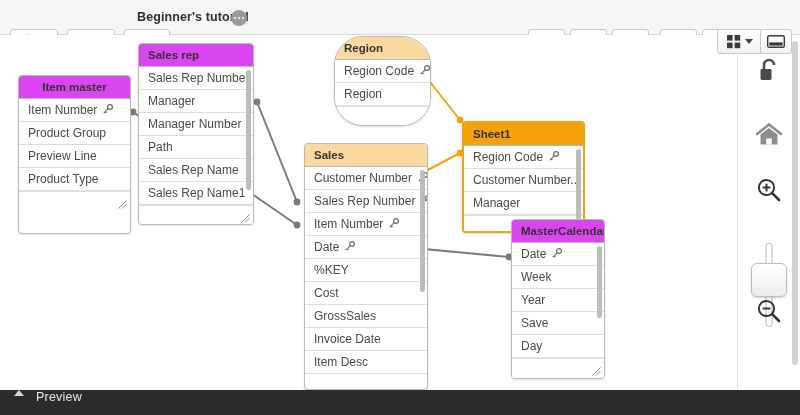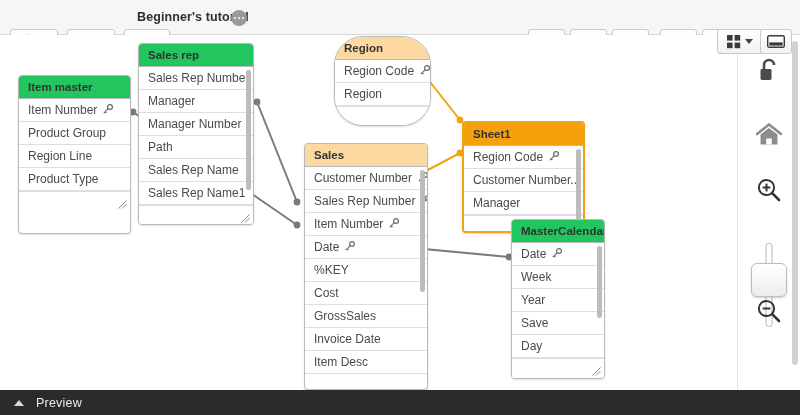--- a/index.html
+++ b/index.html
@@ -61,21 +61,21 @@
     background:#ffffff;
     border:1px solid #b9b9b9;
     border-radius:4px;
     box-sizing:border-box;
     box-shadow:0 1px 2px rgba(0,0,0,.13);
     overflow:hidden;
   }
   .tbl.sel{border:2px solid #f2a30f;}
   .tbl-hd{
     height:23px;line-height:23px;
-    background:#22c55e;
+    background:#d946ef;
     font-size:11.5px;font-weight:bold;color:#333;
     padding:0 9px;box-sizing:border-box;
     border-bottom:1px solid #b9b9b9;
     white-space:nowrap;overflow:hidden;
   }
   .tbl-hd.amber{background:#fbd9a0;}
   .tbl-hd.orange{background:#f5a20a;}
   .row{
     height:23px;line-height:23px;
     font-size:12px;color:#4a4a4a;
@@ -115,21 +115,21 @@
     box-shadow:0 1px 2px rgba(0,0,0,.18);cursor:pointer;
   }
   #vscroll{
     position:absolute;right:2px;top:6px;width:6px;height:324px;
     background:#d2d2d2;border-radius:3px;cursor:pointer;
   }
 
   
   #preview{
     position:absolute;left:0;bottom:0;width:800px;height:25px;
-    background:#2b2b2b;display:flex;align-items:center;
+    background:#2b2b2b;display:flex;
   }
   #preview .tri{
     width:0;height:0;margin-left:14px;
     border-left:5px solid transparent;border-right:5px solid transparent;
     border-bottom:6px solid #d8d8d8;
   }
   #preview .ptxt{
     margin-left:12px;font-size:12.5px;color:#eaeaea;letter-spacing:.2px;
   }
 </style>
@@ -263,35 +263,35 @@
           <circle cx="423" cy="38" r="3.4" fill="#f2a30f"></circle>
           <circle cx="460" cy="85" r="3.4" fill="#f2a30f"></circle>
         </g>
         <g>
           <line x1="424" y1="137" x2="460" y2="118" stroke="#f2a30f" stroke-width="2"></line>
           <circle cx="424" cy="137" r="3.4" fill="#f2a30f"></circle>
           <circle cx="460" cy="118" r="3.4" fill="#f2a30f"></circle>
         </g>
       </svg>
     <div id="tables-layer">
-        <div class="tbl" style="left: 18px; top: 40px; width: 113px; height: 159px;">
+        <div class="tbl" style="left: 18px; top: 40px; width: 113px; height: 159px; text-align: center;">
           <div class="tbl-hd">Item master</div>
           <div class="row">
             <span>Item Number</span>
             <span class="k"><svg width="10" height="10" viewBox="0 0 12 12">
                 <circle cx="8.4" cy="3.6" r="2.9" fill="none" stroke="#555" stroke-width="1.5"></circle>
                 <line x1="6.4" y1="5.6" x2="1" y2="11" stroke="#555" stroke-width="1.5"></line>
                 <line x1="2.6" y1="9.4" x2="4.2" y2="11" stroke="#555" stroke-width="1.5"></line>
               </svg></span>
           </div>
           <div class="row">
             <span>Product Group</span>
           </div>
           <div class="row">
-            <span>Region Line</span>
+            <span>Preview Line</span>
           </div>
           <div class="row">
             <span>Product Type</span>
           </div>
           <div class="foot">
             <svg class="grip" viewBox="0 0 9 9">
               <line x1="8.5" y1="0.5" x2="0.5" y2="8.5" stroke="#8a8a8a" stroke-width="1"></line>
               <line x1="8.5" y1="4" x2="4" y2="8.5" stroke="#8a8a8a" stroke-width="1"></line>
             </svg>
           </div>

